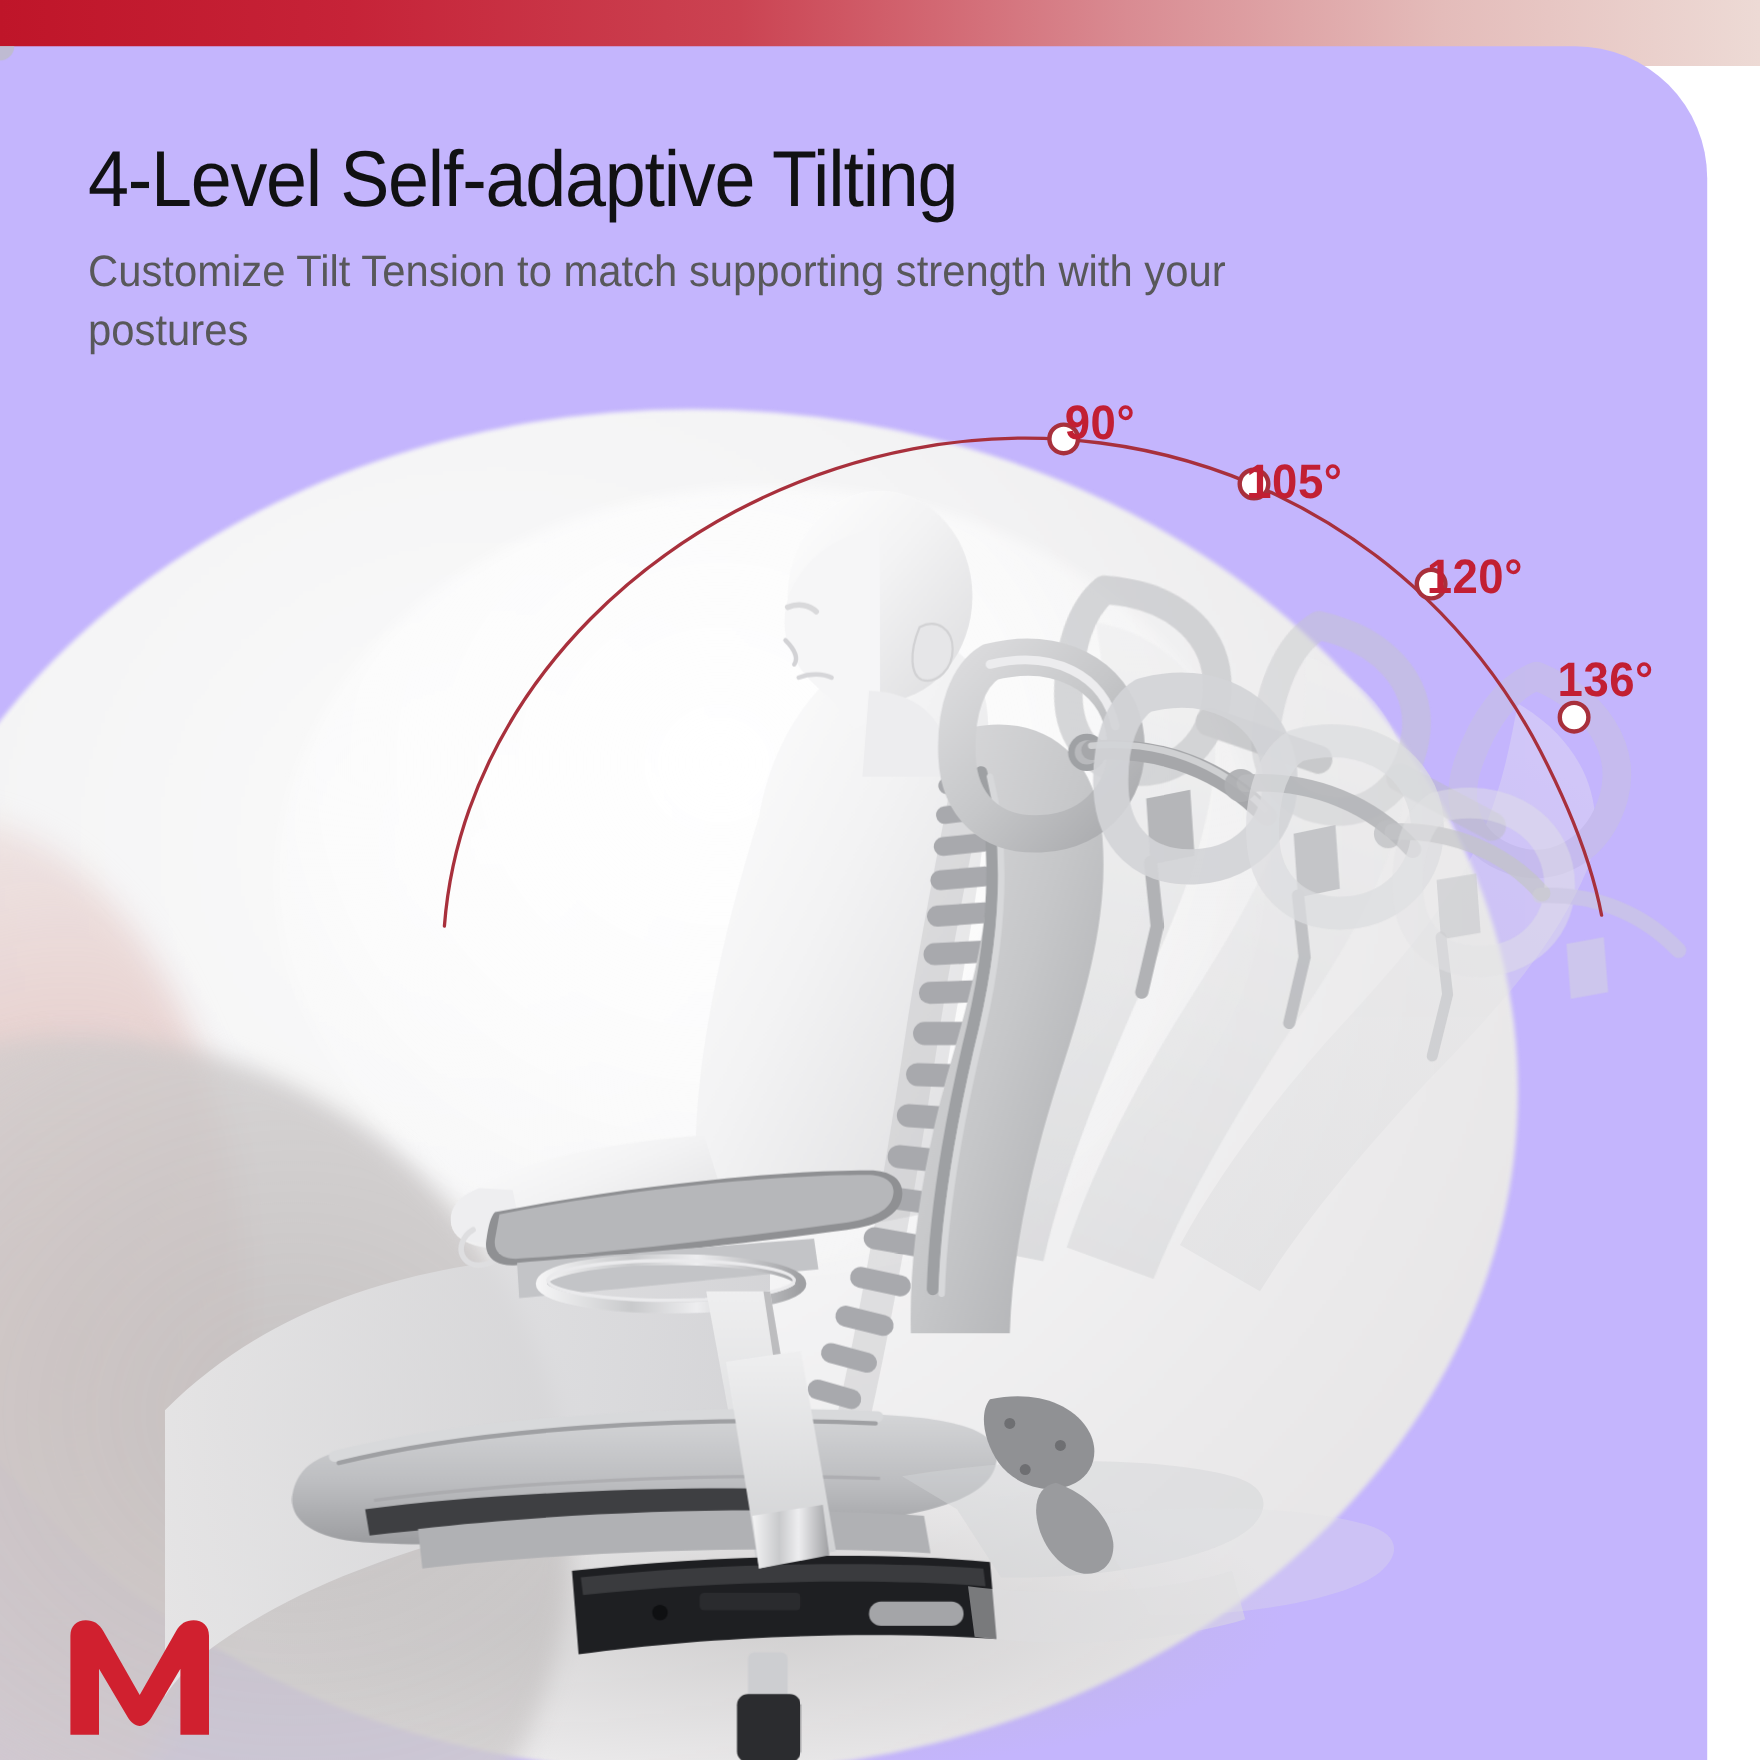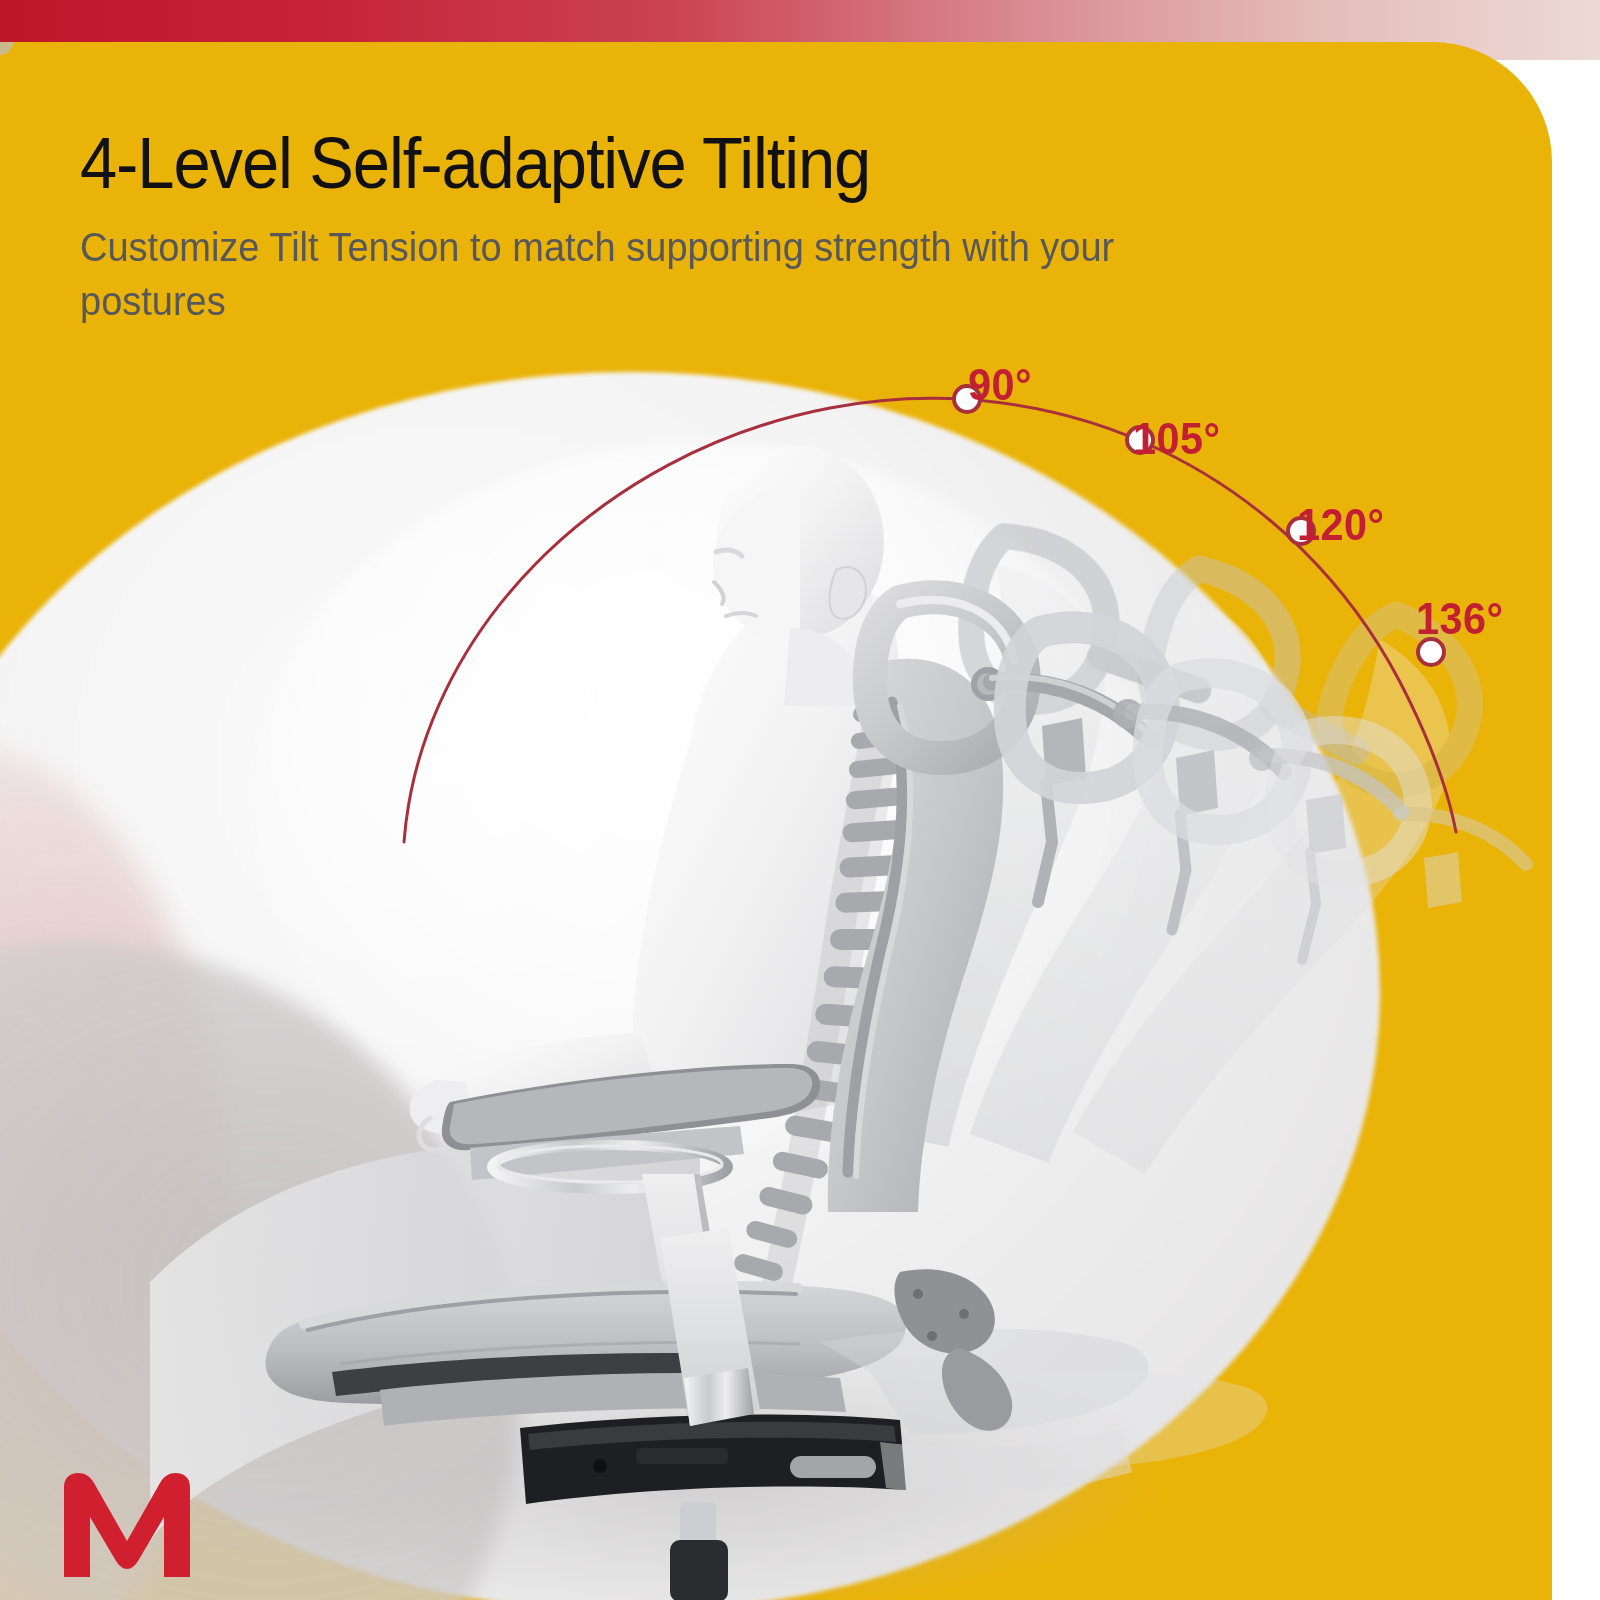--- a/index.html
+++ b/index.html
@@ -12,21 +12,21 @@
 
   
   #top-band{
     position:absolute; left:0; top:0; width:1600px; height:60px;
     background:linear-gradient(90deg,#bf1529 0%, #c62338 20%, #cb4352 42%, #d98b92 64%, #e4bcba 82%, #eddad5 100%);
     z-index:1;
   }
   
   #card{
     position:absolute; left:0; top:42px; width:1552px; height:1558px;
-    background:#eab308;
+    background:#c4b5fd;
     border-top-right-radius:120px;
     z-index:2;
     overflow:hidden;
   }
 
   
   #scene{ position:absolute; inset:0; }
 
   
   .blob{ position:absolute; border-radius:50%; }

